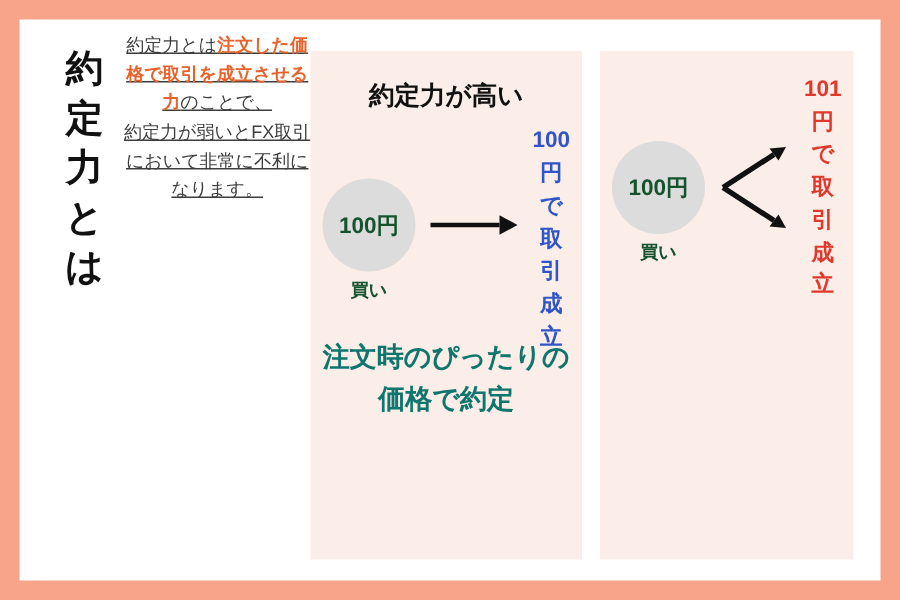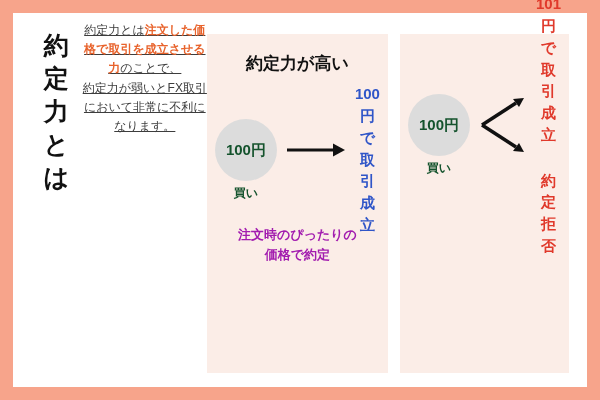--- a/index.html
+++ b/index.html
@@ -97,25 +97,25 @@
   .blue { color: #2F55C8; margin-top: 19px; }
   .red  { color: #E0392B; }
   .outcomes {
     display: flex;
     flex-direction: column;
     gap: 24px;
     align-items: flex-start;
   }
   .caption {
     margin: 14px 0 0;
-    font-size: 13px;
+    font-size: 18px;
     font-weight: bold;
     line-height: 1.55;
     white-space: pre-line;
-    color: #a21caf;
+    color: #0f766e;
   }
 </style>
 </head>
 <body>
 
 <div class="frame">
   <div class="inner">
 
     <h1 class="title">約定力とは</h1>
 
@@ -152,20 +152,19 @@
           </div>
           <svg class="arrow-svg" width="50" height="78" viewBox="0 0 50 78">
             <line x1="4" y1="39" x2="38" y2="17" stroke="#111111" stroke-width="3.5"></line>
             <polygon points="46,12 41,21 35,13" fill="#111111"></polygon>
             <line x1="4" y1="39" x2="38" y2="61" stroke="#111111" stroke-width="3.5"></line>
             <polygon points="46,66 41,57 35,65" fill="#111111"></polygon>
           </svg>
           <div class="outcomes">
             <div class="outcome red">101円で
 取引成立</div>
-            <div class="outcome red">約定拒否</div>
           </div>
         </div>
       </section>
 
     </div>
   </div>
 </div>
 
 </body></html>

